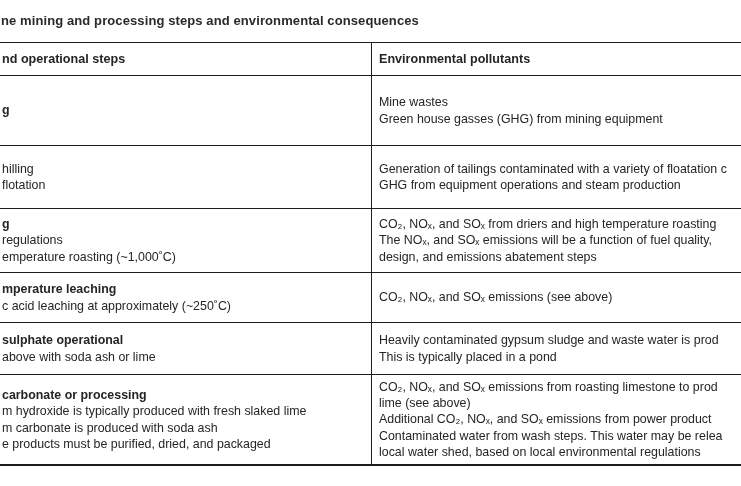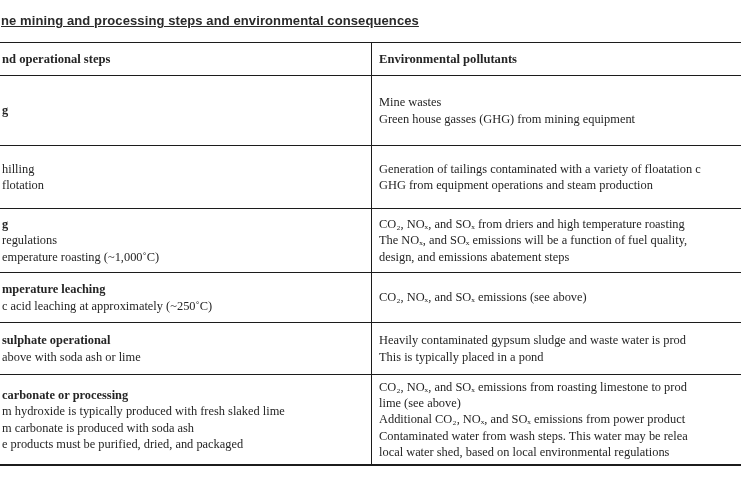--- a/index.html
+++ b/index.html
@@ -5,32 +5,32 @@
   html,body{margin:0;padding:0;}
   body{
     width:741px;height:486px;overflow:hidden;background:#ffffff;
     font-family:"Liberation Sans","DejaVu Sans",sans-serif;
     color:#252525;position:relative;
     -webkit-font-smoothing:antialiased;
   }
   .title{
     position:absolute;left:1px;top:13px;
     font-size:13px;font-weight:bold;color:#2a2a2a;
-    white-space:nowrap;letter-spacing:.1px;text-decoration:underline;
+    white-space:nowrap;letter-spacing:.1px;
   }
   .tbl{
     position:absolute;left:0;top:42px;width:780px;
     border-top:1.5px solid #1c1c1c;
     border-bottom:2px solid #1c1c1c;
   }
   .tr{display:flex;box-sizing:border-box;border-bottom:1.4px solid #1c1c1c;}
   .tr:last-child{border-bottom:none;}
   .td{
     box-sizing:border-box;display:flex;flex-direction:column;
-    justify-content:center;overflow:visible;font-family:Liberation Serif, serif;
+    justify-content:center;overflow:visible;
   }
   .td.left{width:372px;border-right:1.5px solid #1c1c1c;padding:4px 6px 4px 2px;}
   .td.right{flex:1;padding:4px 4px 4px 7px;}
   .line{
     font-size:12.4px;line-height:16.2px;white-space:nowrap;color:#252525;
   }
   .bold{font-weight:bold;}
   .r-header{height:33px;}
   .r-header .line{font-size:12.6px;}
   .r1{height:70px;}

